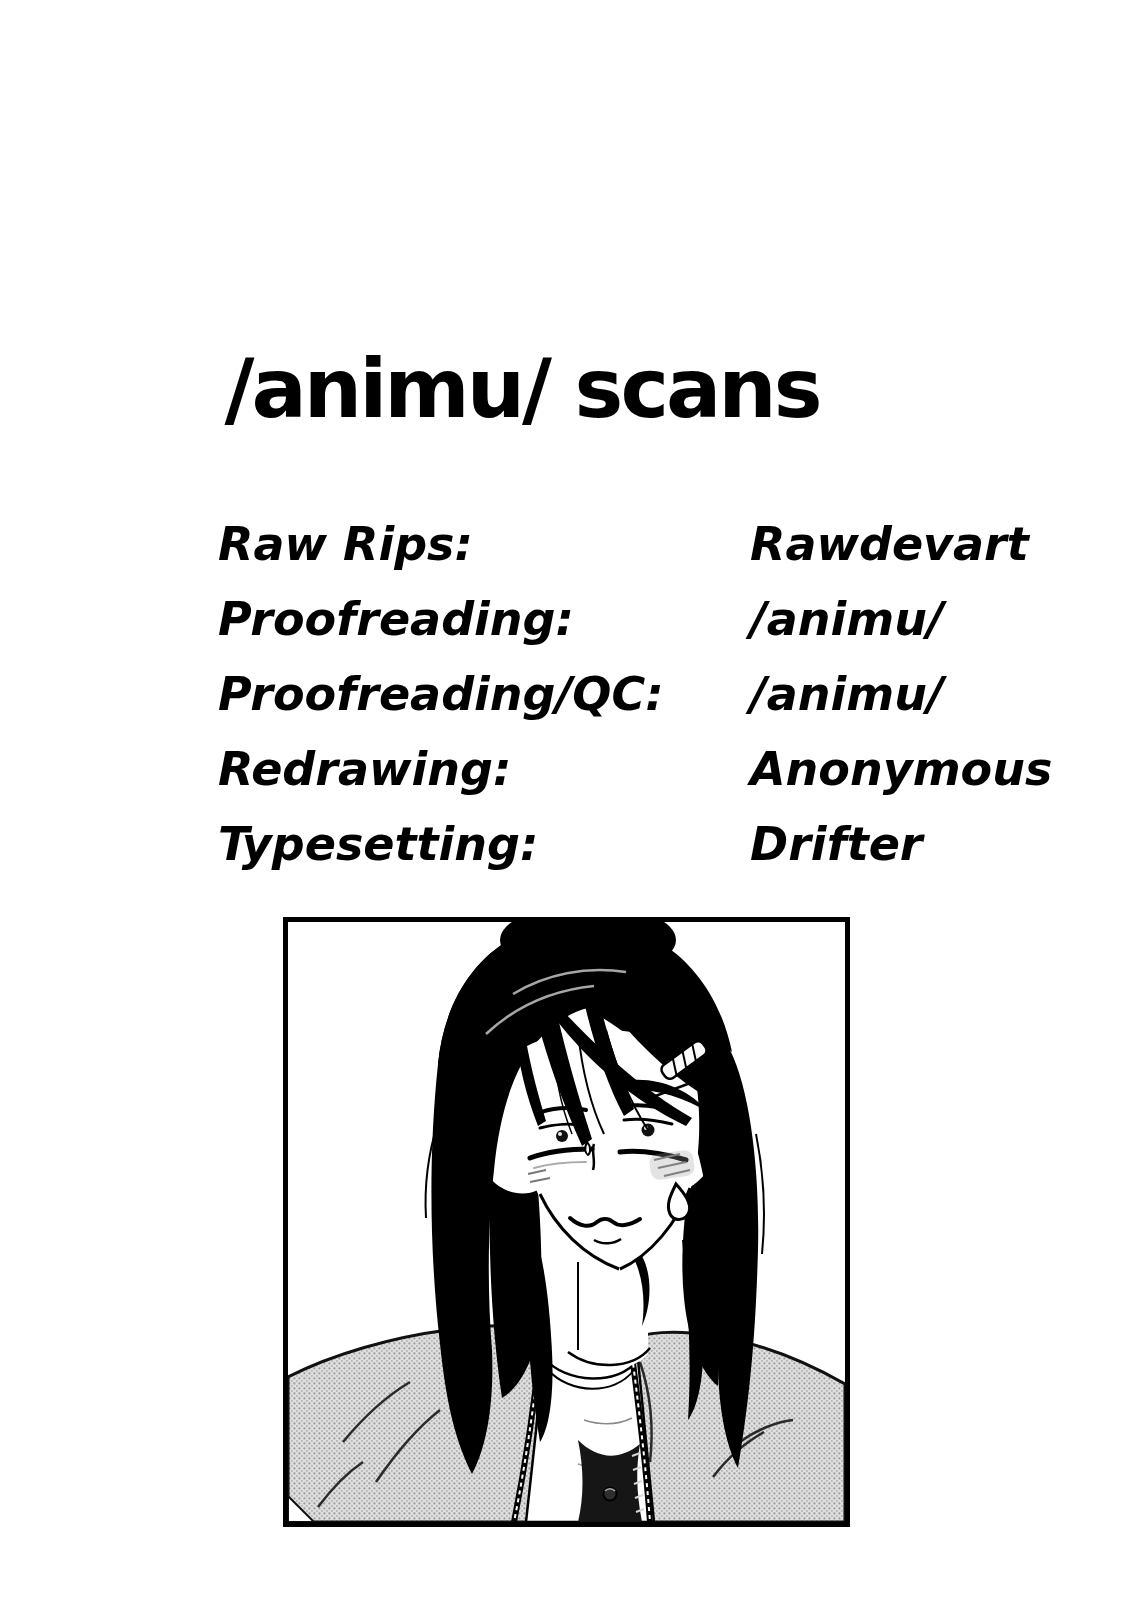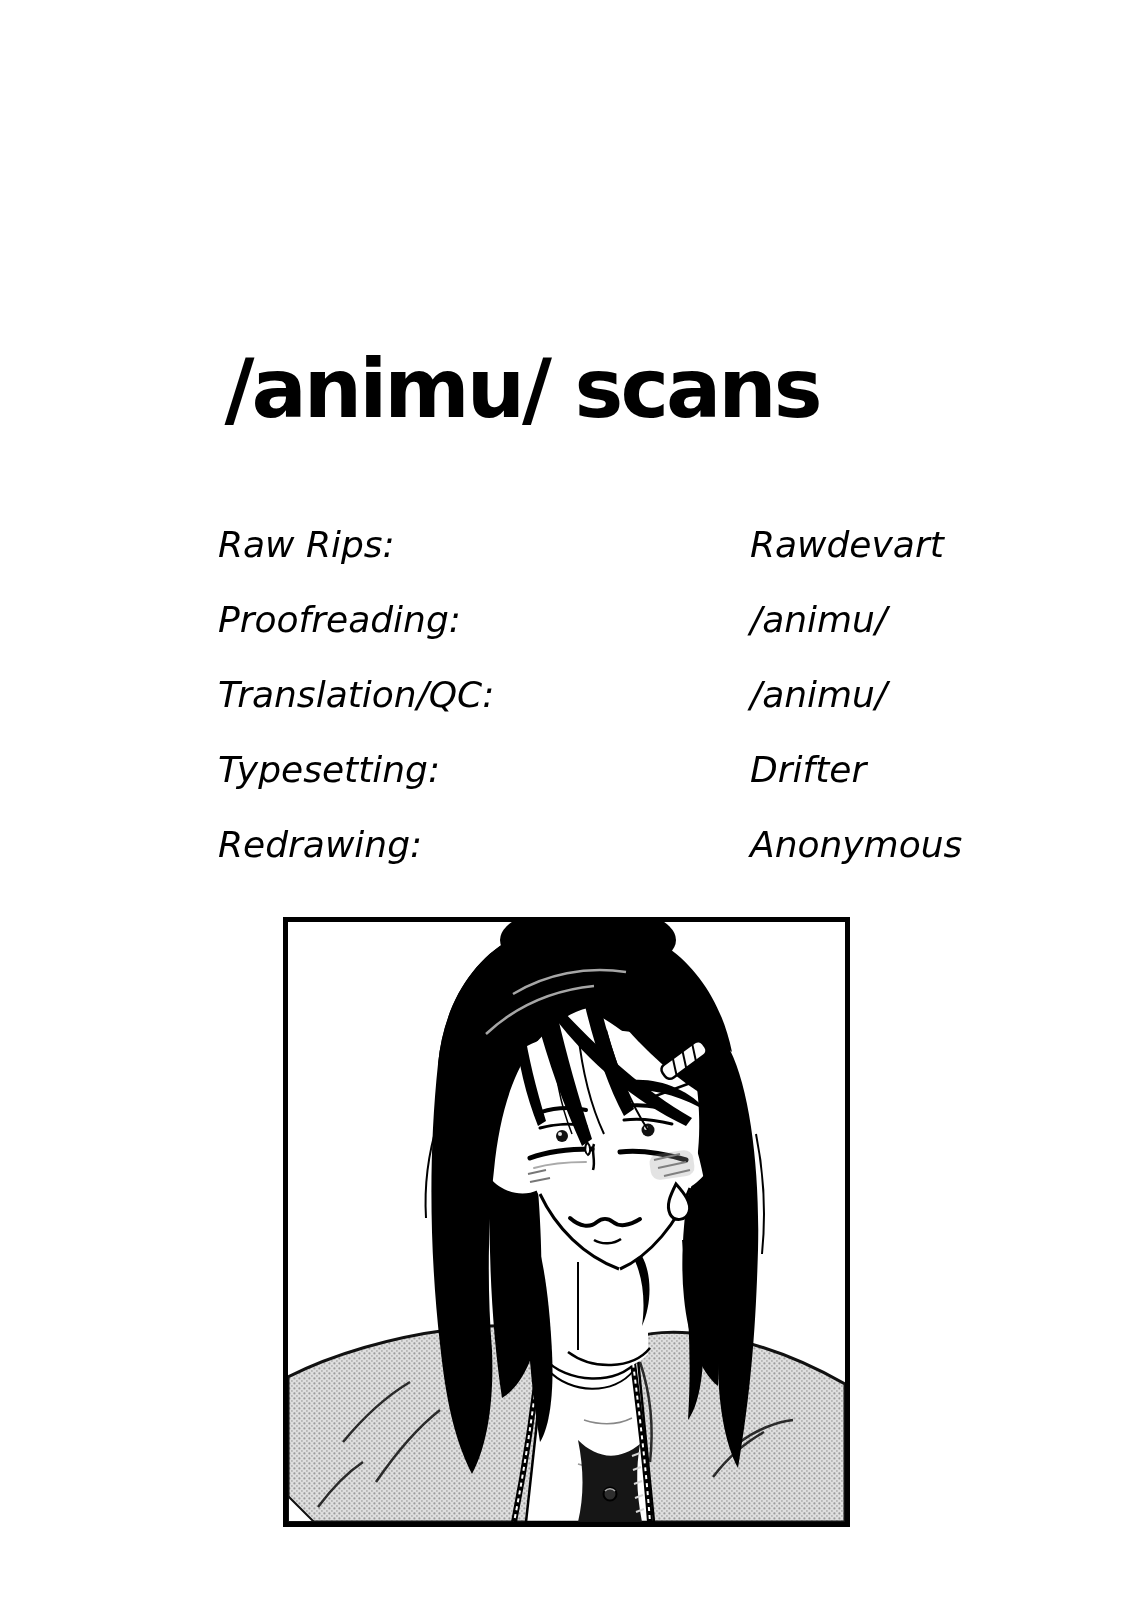--- a/index.html
+++ b/index.html
@@ -14,21 +14,21 @@
   .title {
     position:absolute; top:348px; left:0; width:1044px;
     margin:0; text-align:center;
     font-size:82px; line-height:82px; font-weight:bold;
     letter-spacing:-3px;
     font-family:"DejaVu Sans", sans-serif;
   }
   .credits { position:absolute; top:507px; left:218px; width:720px; }
   .credit-row {
     position:relative; height:75px; line-height:75px;
-    font-size:36px; font-weight:normal; font-style:italic;
+    font-size:46px; font-weight:bold; font-style:italic;
     white-space:nowrap;
   }
   .credit-row .value { position:absolute; left:532px; top:0; }
   .panel {
     position:absolute; left:283px; top:917px;
     width:567px; height:610px;
     box-sizing:border-box; border:5px solid #000;
     background:#fff;
   }
   .panel svg { display:block; width:557px; height:600px; }
@@ -43,30 +43,30 @@
   <div class="credits">
     <div class="credit-row">
       <span class="label">Raw Rips:</span>
       <span class="value">Rawdevart</span>
     </div>
     <div class="credit-row">
       <span class="label">Proofreading:</span>
       <span class="value">/animu/</span>
     </div>
     <div class="credit-row">
-      <span class="label">Translation/QC:</span>
+      <span class="label">Proofreading/QC:</span>
       <span class="value">/animu/</span>
+    </div>
+    <div class="credit-row">
+      <span class="label">Redrawing:</span>
+      <span class="value">Anonymous</span>
     </div>
     <div class="credit-row">
       <span class="label">Typesetting:</span>
       <span class="value">Drifter</span>
-    </div>
-    <div class="credit-row">
-      <span class="label">Redrawing:</span>
-      <span class="value">Anonymous</span>
     </div>
   </div>
 
   <div class="panel">
     <svg viewBox="0 0 557 600" xmlns="http://www.w3.org/2000/svg">
       <defs>
         <pattern id="tone" width="5" height="5" patternUnits="userSpaceOnUse">
           <rect width="5" height="5" fill="#dfdfdf"></rect>
           <circle cx="1.4" cy="1.4" r="1.1" fill="#9c9c9c"></circle>
           <circle cx="3.9" cy="3.9" r="0.9" fill="#ababab"></circle>

